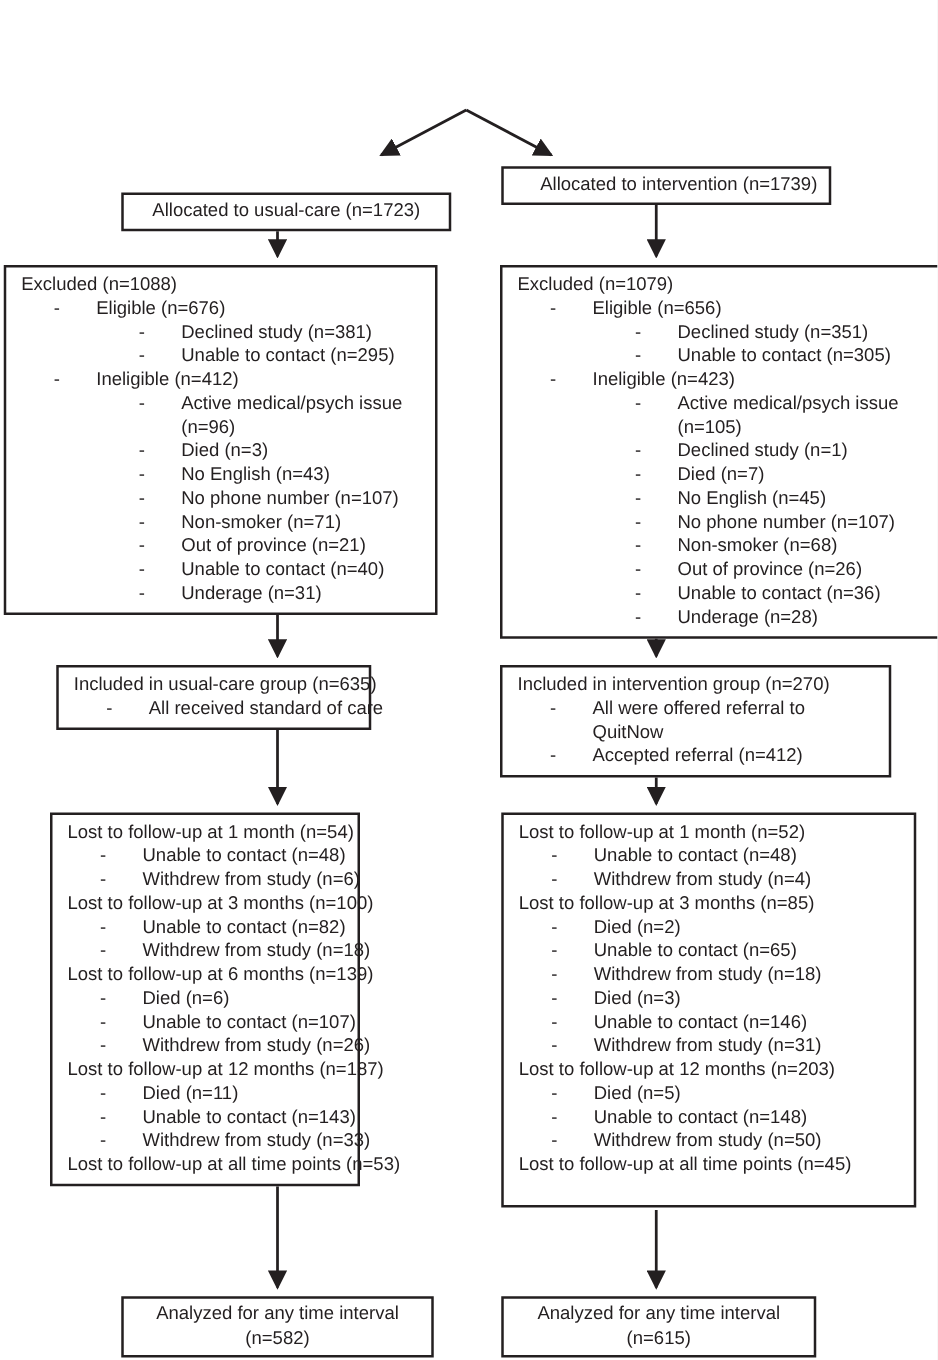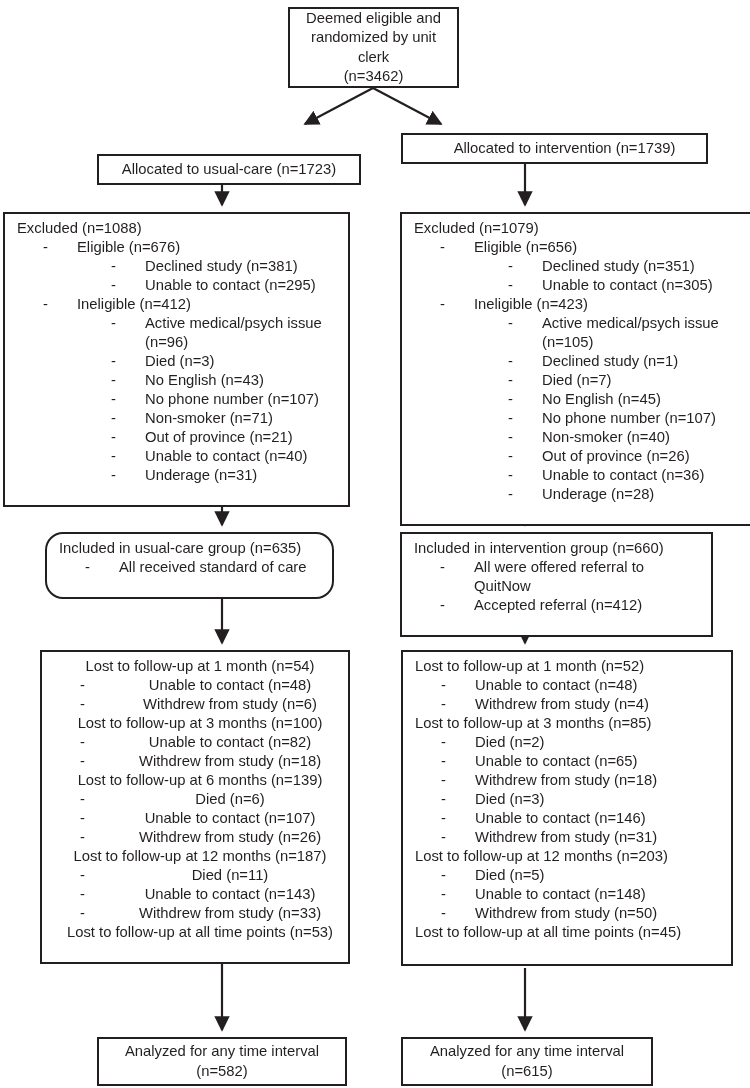--- a/index.html
+++ b/index.html
@@ -27,40 +27,40 @@
   }
   .center{
     display:flex;
     align-items:center;
     justify-content:center;
     text-align:center;
     white-space:pre-line;
     line-height:19.5px;
   }
   .list{
-    padding:5px 2px 20px 12px;
+    padding:5px 2px 5px 12px;
     white-space:nowrap;
   }
   .row{position:relative;}
   .row .bullet{position:absolute;}
   .lvl0{padding-left:0;}
   .lvl1{padding-left:60px;}
   .lvl1 .bullet{left:26px;}
   .lvl2{padding-left:128px;}
   .lvl2 .bullet{left:94px;}
 
   
   #top   {left:288px;top:7px;   width:171px;height:81px;}
   #allocL{left:97px; top:133px; width:264px;height:31px;margin-top:21px;}
-  #allocR{left:401px;top:133px; width:307px;height:31px;padding-left:20px;}
+  #allocR{left:401px;top:133px; width:264px;height:31px;padding-left:20px;}
   #exclL {left:3px;  top:212px; width:347px;min-height:278px;}
   #exclR {left:400px;top:212px; width:380px;min-height:297px;}
-  #inclL {left:45px; top:532px; width:289px;min-height:50px;border-radius:18px;}
+  #inclL {left:45px; top:532px; width:252px;min-height:50px;}
   #inclR {left:400px;top:532px; width:313px;min-height:69px;}
-  #fuL   {left:40px; top:650px; width:310px;min-height:297px;text-align:center;}
+  #fuL   {left:40px; top:650px; width:248px;min-height:297px;}
   #fuR   {left:401px;top:650px; width:332px;min-height:316px;}
   #anL   {left:97px; top:1037px;width:250px;height:49px;}
   #anR   {left:401px;top:1037px;width:252px;height:49px;}
 </style>
 </head>
 <body>
 
 <div class="canvas">
 
   <svg class="arrows" viewBox="0 0 750 1088" xmlns="http://www.w3.org/2000/svg">
@@ -76,24 +76,20 @@
       <line x1="525" y1="164" x2="525" y2="205" marker-end="url(#ah)"></line>
       <line x1="222" y1="490" x2="222" y2="525" marker-end="url(#ah)"></line>
       <line x1="525" y1="509" x2="525" y2="525" marker-end="url(#ah)"></line>
       <line x1="222" y1="584" x2="222" y2="643" marker-end="url(#ah)"></line>
       <line x1="525" y1="603" x2="525" y2="643" marker-end="url(#ah)"></line>
       <line x1="222" y1="949" x2="222" y2="1030" marker-end="url(#ah)"></line>
       <line x1="525" y1="968" x2="525" y2="1030" marker-end="url(#ah)"></line>
     </g>
   </svg>
 
-  <div id="top" class="box center">Deemed eligible and
-randomized by unit
-clerk
-(n=3462)</div>
 
   <div id="allocL" class="box center">Allocated to usual-care (n=1723)</div>
   <div id="allocR" class="box center">Allocated to intervention (n=1739)</div>
 
   <div id="exclL" class="box list">
       <div class="row lvl0"><span>Excluded (n=1088)</span></div>
       <div class="row lvl1"><span class="bullet">-</span><span>Eligible (n=676)</span></div>
       <div class="row lvl2"><span class="bullet">-</span><span>Declined study (n=381)</span></div>
       <div class="row lvl2"><span class="bullet">-</span><span>Unable to contact (n=295)</span></div>
       <div class="row lvl1"><span class="bullet">-</span><span>Ineligible (n=412)</span></div>
@@ -112,32 +108,32 @@
       <div class="row lvl1"><span class="bullet">-</span><span>Eligible (n=656)</span></div>
       <div class="row lvl2"><span class="bullet">-</span><span>Declined study (n=351)</span></div>
       <div class="row lvl2"><span class="bullet">-</span><span>Unable to contact (n=305)</span></div>
       <div class="row lvl1"><span class="bullet">-</span><span>Ineligible (n=423)</span></div>
       <div class="row lvl2"><span class="bullet">-</span><span>Active medical/psych issue</span></div>
       <div class="row lvl2"><span>(n=105)</span></div>
       <div class="row lvl2"><span class="bullet">-</span><span>Declined study (n=1)</span></div>
       <div class="row lvl2"><span class="bullet">-</span><span>Died (n=7)</span></div>
       <div class="row lvl2"><span class="bullet">-</span><span>No English (n=45)</span></div>
       <div class="row lvl2"><span class="bullet">-</span><span>No phone number (n=107)</span></div>
-      <div class="row lvl2"><span class="bullet">-</span><span>Non-smoker (n=40)</span></div>
+      <div class="row lvl2"><span class="bullet">-</span><span>Non-smoker (n=68)</span></div>
       <div class="row lvl2"><span class="bullet">-</span><span>Out of province (n=26)</span></div>
       <div class="row lvl2"><span class="bullet">-</span><span>Unable to contact (n=36)</span></div>
       <div class="row lvl2"><span class="bullet">-</span><span>Underage (n=28)</span></div>
     </div>
 
   <div id="inclL" class="box list">
       <div class="row lvl0"><span>Included in usual-care group (n=635)</span></div>
       <div class="row lvl1"><span class="bullet">-</span><span>All received standard of care</span></div>
     </div>
   <div id="inclR" class="box list">
-      <div class="row lvl0"><span>Included in intervention group (n=660)</span></div>
+      <div class="row lvl0"><span>Included in intervention group (n=270)</span></div>
       <div class="row lvl1"><span class="bullet">-</span><span>All were offered referral to</span></div>
       <div class="row lvl1"><span>QuitNow</span></div>
       <div class="row lvl1"><span class="bullet">-</span><span>Accepted referral (n=412)</span></div>
     </div>
 
   <div id="fuL" class="box list">
       <div class="row lvl0"><span>Lost to follow-up at 1 month (n=54)</span></div>
       <div class="row lvl1"><span class="bullet">-</span><span>Unable to contact (n=48)</span></div>
       <div class="row lvl1"><span class="bullet">-</span><span>Withdrew from study (n=6)</span></div>
       <div class="row lvl0"><span>Lost to follow-up at 3 months (n=100)</span></div>

